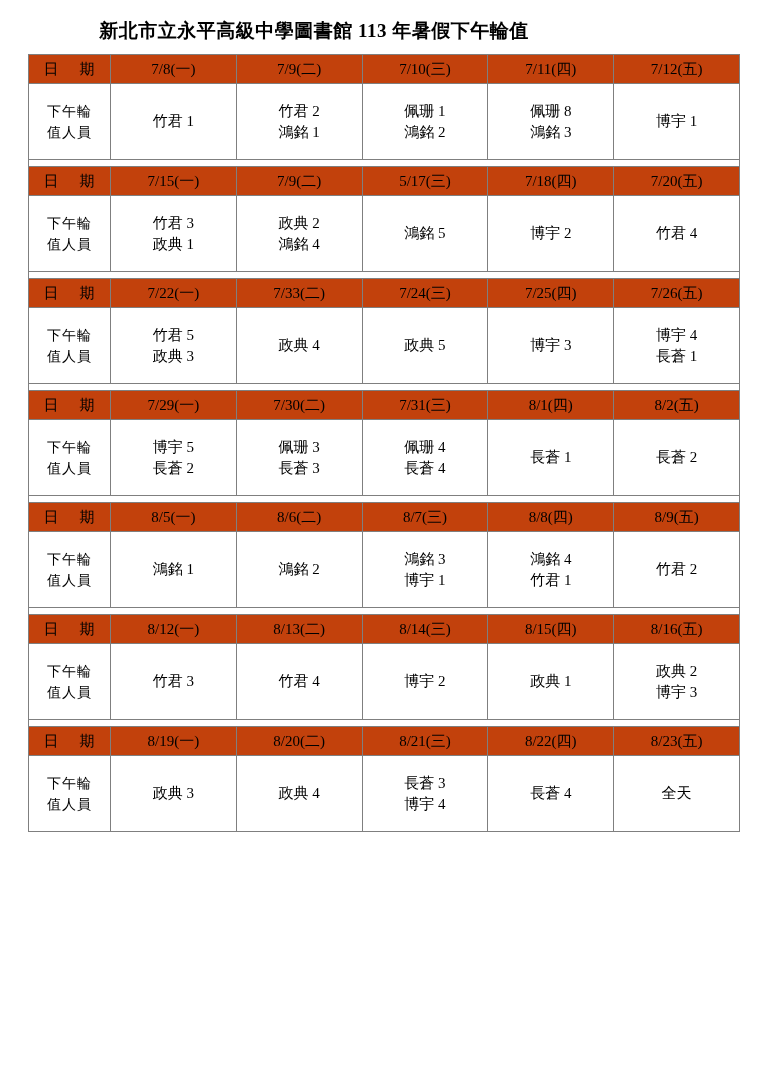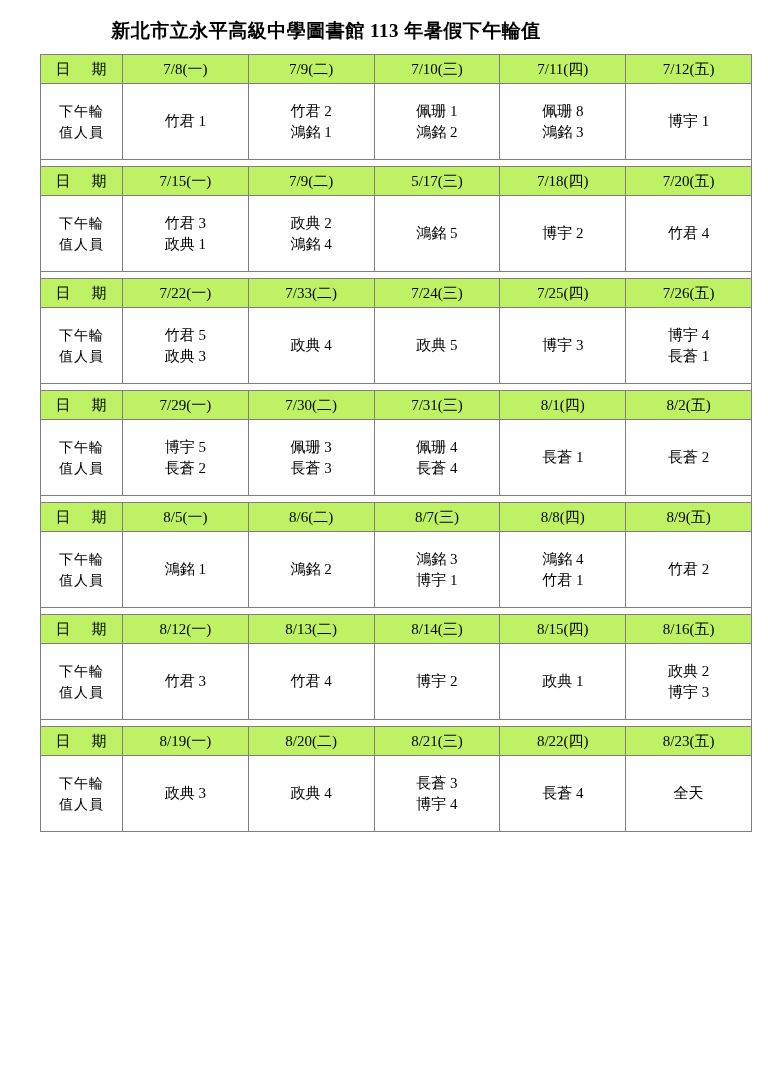--- a/index.html
+++ b/index.html
@@ -13,21 +13,20 @@
     font-family: "Liberation Serif", "DejaVu Serif", serif;
     color: #000000;
     overflow: hidden;
   }
   .page {
     width: 628px;
     height: 1086px;
     box-sizing: border-box;
     padding: 12px 28px 16px 28px;
     position: relative;
-    margin-left: 12px;
   }
   .title {
     text-align: center;
     font-size: 19px;
     font-weight: bold;
     letter-spacing: 0.5px;
     margin: 6px 0 10px 0;
     color: #000;
   }
   .notes {
@@ -53,21 +52,21 @@
     text-align: center;
     vertical-align: middle;
     font-size: 15px;
     line-height: 1.35;
   }
   .col-head {
     width: 82px;
   }
   .date-row td {
     height: 26px;
-    background: #bef264;
+    background: #c2410c;
     font-size: 15px;
   }
   .date-row td.label {
     letter-spacing: 3px;
     padding-left: 3px;
   }
   .duty-row td {
     height: 73px;
   }
   .duty-row td.label {

